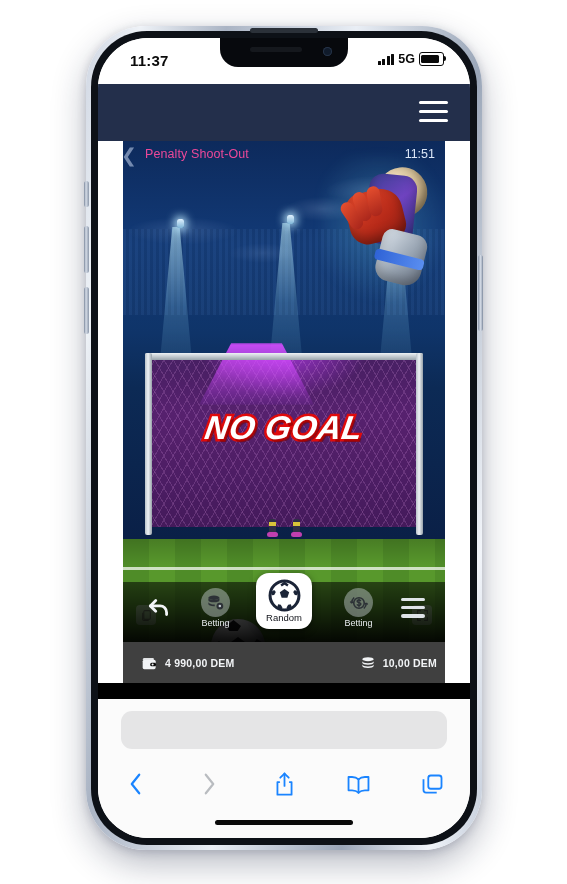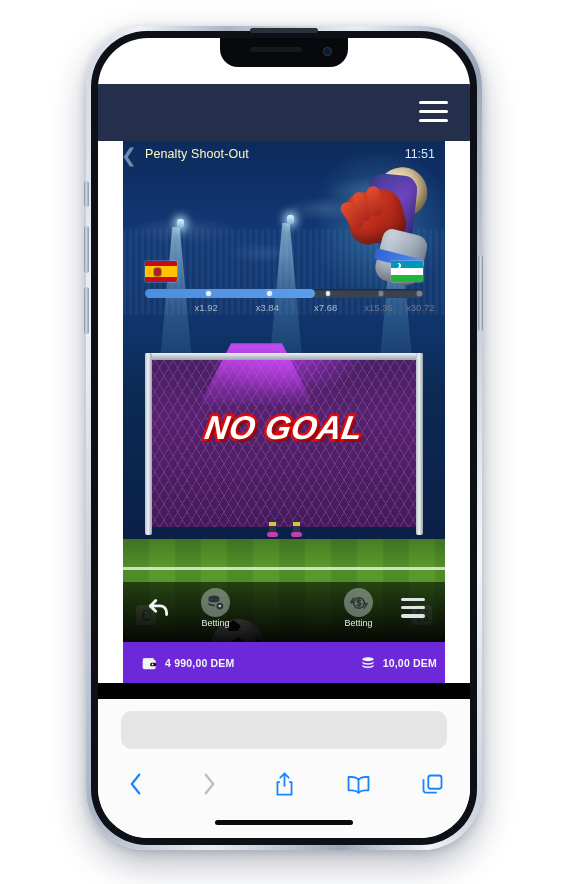--- a/index.html
+++ b/index.html
@@ -89,21 +89,21 @@
   .beam{position:absolute;top:8px;width:46px;height:210px;
     background:linear-gradient(180deg,rgba(200,245,255,.55) 0%,rgba(150,220,250,.20) 38%,rgba(120,200,245,.05) 75%,transparent 100%);
     clip-path:polygon(42% 0,58% 0,100% 100%,0% 100%);filter:blur(.6px);}
   .f1{left:52px;top:78px} .b1{left:30px;top:86px}
   .f2{left:162px;top:74px} .b2{left:140px;top:82px}
   .f3{left:272px;top:76px} .b3{left:250px;top:84px}
 
   
   .game-top{position:absolute;left:0;top:0;width:322px;height:26px;z-index:14;}
   .game-back{position:absolute;left:-2px;top:3px;font-size:19px;color:rgba(200,215,240,.55);}
-  .game-title{position:absolute;left:22px;top:6px;font-size:12.5px;color:#fef9c3;letter-spacing:.1px;}
+  .game-title{position:absolute;left:22px;top:6px;font-size:12.5px;color:#ec4899;letter-spacing:.1px;}
   .game-clock{position:absolute;right:10px;top:6px;font-size:12.5px;color:#dbe6f7;}
 
   
   .mult-wrap{position:absolute;left:0;top:120px;width:322px;height:62px;z-index:15;}
   .flag{position:absolute;top:0;width:32px;height:21px;border-radius:2px;overflow:hidden;
     box-shadow:0 0 0 1px rgba(255,255,255,.18);}
   .flag.left{left:22px} .flag.right{right:22px}
   .flag-es{background:linear-gradient(180deg,#c60b1e 0 25%,#ffc400 25% 75%,#c60b1e 75% 100%);}
   .flag-es .crest{position:absolute;left:9px;top:7px;width:7px;height:8px;border-radius:2px;
     background:radial-gradient(circle at 50% 45%,#c8102e 0 45%,#9b2b2b 46% 100%);box-shadow:0 0 0 .6px #8a6a12;}
@@ -218,21 +218,21 @@
   .ctl-bet{left:78px}
   .ctl-col{right:72px}
   .ctl-menu{right:20px;top:16px}
   .menu-lines span{display:block;width:24px;height:3.2px;border-radius:2px;background:#dfe4e8;margin-bottom:5px;}
   .ctl-rand{position:absolute;left:50%;transform:translateX(-50%);top:-9px;width:56px;height:56px;
     border-radius:13px;background:#ffffff;display:flex;flex-direction:column;align-items:center;
     justify-content:center;gap:0;box-shadow:0 2px 7px rgba(0,0,0,.5);cursor:pointer;z-index:19;}
   .ctl-rand .lbl{font-size:9.5px;color:#11131a;margin-top:0px;}
 
   
-  .balance{position:absolute;left:0;bottom:0;width:322px;height:42px;background:#6d28d9;z-index:18;
+  .balance{position:absolute;left:0;bottom:0;width:322px;height:42px;background:#404040;z-index:18;
     display:flex;align-items:center;}
   .bal{display:flex;align-items:center;gap:7px;position:absolute;}
   .bal.l{left:18px} .bal.r{right:8px}
   .bal-txt{font-size:10.5px;font-weight:bold;color:#f2f4f6;letter-spacing:.2px;}
 
   
   .browser{position:absolute;left:0;bottom:0;width:372px;height:139px;background:#fbfbfb;z-index:25;}
   .urlbar{position:absolute;left:23px;top:12px;width:326px;height:38px;border-radius:11px;background:#e5e5e6;}
   .toolbar{position:absolute;left:0;top:62px;width:372px;height:46px;display:flex;align-items:center;}
   .tb{flex:1;display:flex;align-items:center;justify-content:center;cursor:pointer;}
@@ -249,20 +249,35 @@
   <div class="phone-outer"></div>
   <div class="phone-mid"></div>
 
   <div class="btn-side mute"></div>
   <div class="btn-side vol-up"></div>
   <div class="btn-side vol-dn"></div>
   <div class="btn-side power"></div>
 
   <div class="phone-screen">
 
+    <div class="statusbar">
+      <div class="sb-time">11:37</div>
+      <div class="sb-right">
+        <span class="bars">
+            <i></i>
+            <i></i>
+            <i></i>
+            <i></i>
+          </span>
+        <span class="sb-net">5G</span>
+        <span class="battery">
+            <i></i>
+          </span>
+      </div>
+    </div>
 
     <div class="site-header">
       <div class="hamburger">
         <span></span>
           <span></span>
           <span></span>
       </div>
     </div>
 
     <div class="game">
@@ -283,44 +298,20 @@
       <div class="flood f3">
           <div class="head"></div>
         </div>
 
       <div class="game-top">
         <div class="game-back">❮</div>
         <div class="game-title">Penalty Shoot-Out</div>
         <div class="game-clock">11:51</div>
       </div>
 
-      <div class="mult-wrap">
-        <div class="flag left flag-es">
-            <div class="crest"></div>
-          </div>
-        <div class="flag right flag-uz">
-            <div class="moon"></div>
-          </div>
-
-        <div class="track">
-          <div class="track-fill"></div>
-          <div class="dot on" style="left:22%"></div>
-          <div class="dot on" style="left:44%"></div>
-          <div class="dot on" style="left:65%"></div>
-          <div class="dot off" style="left:84%"></div>
-          <div class="dot off" style="left:98%"></div>
-        </div>
-        <div class="mlabels">
-          <span class="ml" style="left:22%">x1.92</span>
-          <span class="ml" style="left:44%">x3.84</span>
-          <span class="ml" style="left:65%">x7.68</span>
-          <span class="ml dim" style="left:84%">x15.36</span>
-          <span class="ml dim" style="left:99%">x30.72</span>
-        </div>
-      </div>
 
       <div class="pitch"></div>
 
       <div class="goal">
         <div class="net"></div>
         <div class="net-flash"></div>
         <div class="post crossbar"></div>
         <div class="post post-l"></div>
         <div class="post post-r"></div>
         <div class="legs">
@@ -386,20 +377,32 @@
               <ellipse cx="10" cy="6" rx="7" ry="2.8"></ellipse>
               <path d="M3 6v3c0 1.6 3.1 2.8 7 2.8s7-1.2 7-2.8V6c0 1.6-3.1 2.8-7 2.8S3 7.6 3 6z"></path>
               <path d="M3 11v3c0 1.6 3.1 2.8 7 2.8 .4 0 .8 0 1.2-.05C11 16 11 15.3 11 14.6c-3.5-.1-8-1.2-8-3.6z"></path>
               <circle cx="17.5" cy="16.5" r="4.3"></circle>
               <circle cx="17.5" cy="16.5" r="1.6" fill="#bcc4cb"></circle>
             </svg>
           </div>
           <span class="ctl-lbl">Betting</span>
         </div>
 
+        <div class="ctl-rand">
+          <svg width="33" height="33" viewBox="0 0 24 24">
+            <circle cx="12" cy="12" r="10.5" fill="none" stroke="#1b2437" stroke-width="2.2"></circle>
+            <path d="M12 7.2l3.4 2.5-1.3 4h-4.2l-1.3-4z" fill="#1b2437"></path>
+            <path d="M12 1.8l3 2.2-1 1.4-2-1.2-2 1.2-1-1.4z" fill="#1b2437"></path>
+            <path d="M1.9 9.6l2.6-1.6 1.2 1.5-1.2 2.1-1.6.3z" fill="#1b2437"></path>
+            <path d="M22.1 9.6l-2.6-1.6-1.2 1.5 1.2 2.1 1.6.3z" fill="#1b2437"></path>
+            <path d="M6.4 21.3l1-2.9 1.9.3 1.2 2-.8 1.5z" fill="#1b2437"></path>
+            <path d="M17.6 21.3l-1-2.9-1.9.3-1.2 2 .8 1.5z" fill="#1b2437"></path>
+          </svg>
+          <span class="lbl">Random</span>
+        </div>
 
         <div class="ctl ctl-col">
           <div class="circ">
             <svg width="20" height="20" viewBox="0 0 24 24" fill="none" stroke="#2c3136" stroke-width="1.9">
               <circle cx="12" cy="12" r="6.3"></circle>
               <path d="M14.2 9.6c-.5-.8-1.4-1.2-2.4-1.2-1.2 0-2.1.6-2.1 1.5 0 2.2 4.6 1.1 4.6 3.4 0 1-1 1.7-2.3 1.7-1.1 0-2.1-.5-2.5-1.3" stroke-width="1.7"></path>
               <path d="M12 6.6V17" stroke-width="1.5"></path>
               <path d="M3.2 12a8.8 8.8 0 0 1 3-6.6M20.8 12a8.8 8.8 0 0 1-3 6.6" stroke-width="1.8"></path>
               <path d="M3.2 12l-1.6-1.8M3.2 12l1.9-1.5M20.8 12l1.6 1.8M20.8 12l-1.9 1.5" stroke-width="1.6"></path>
             </svg>

